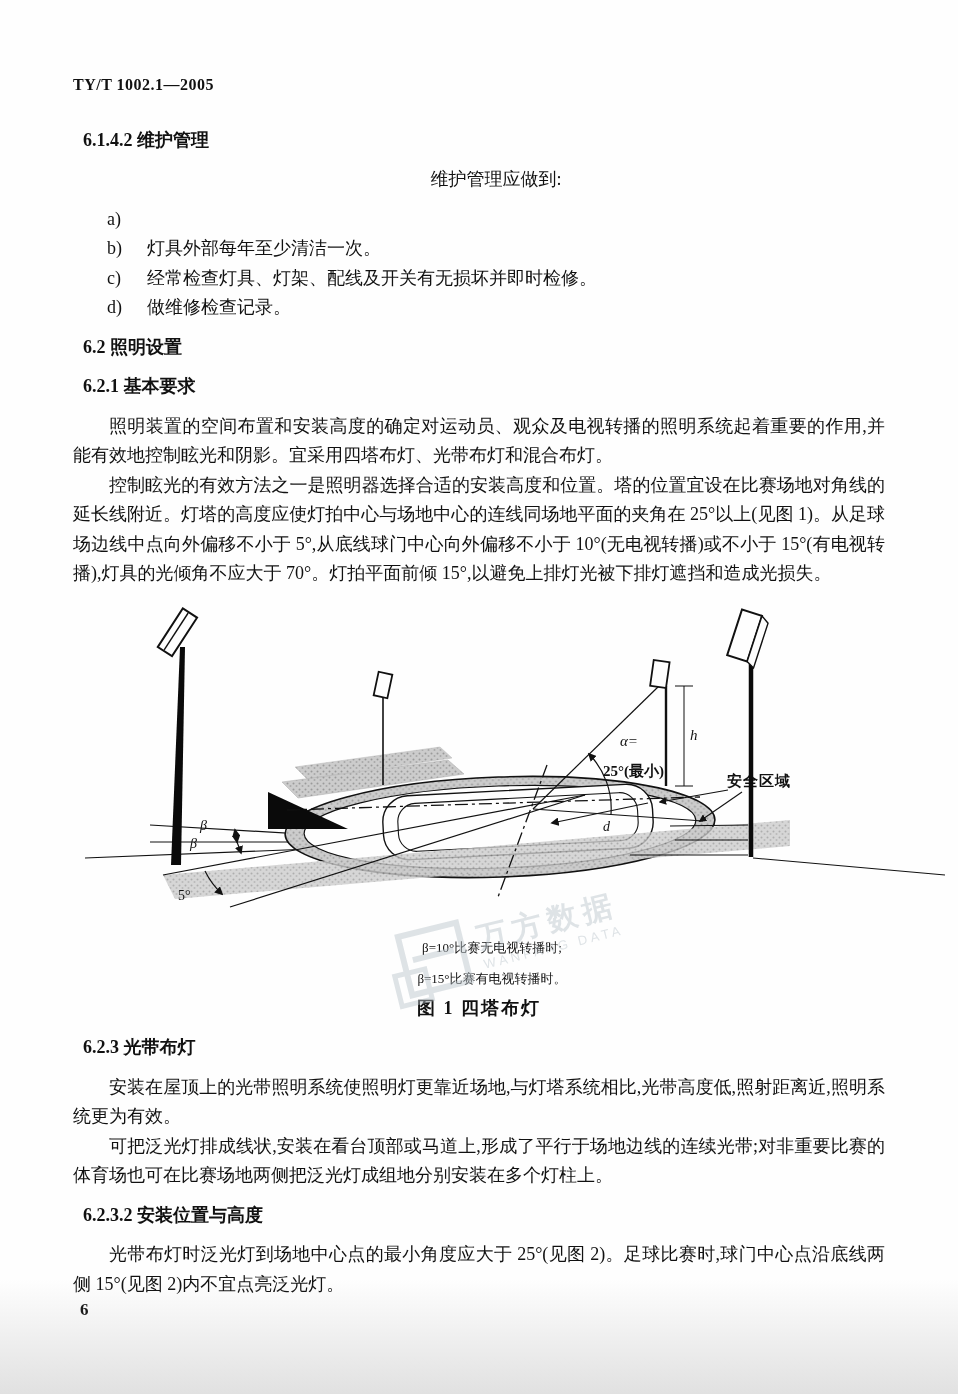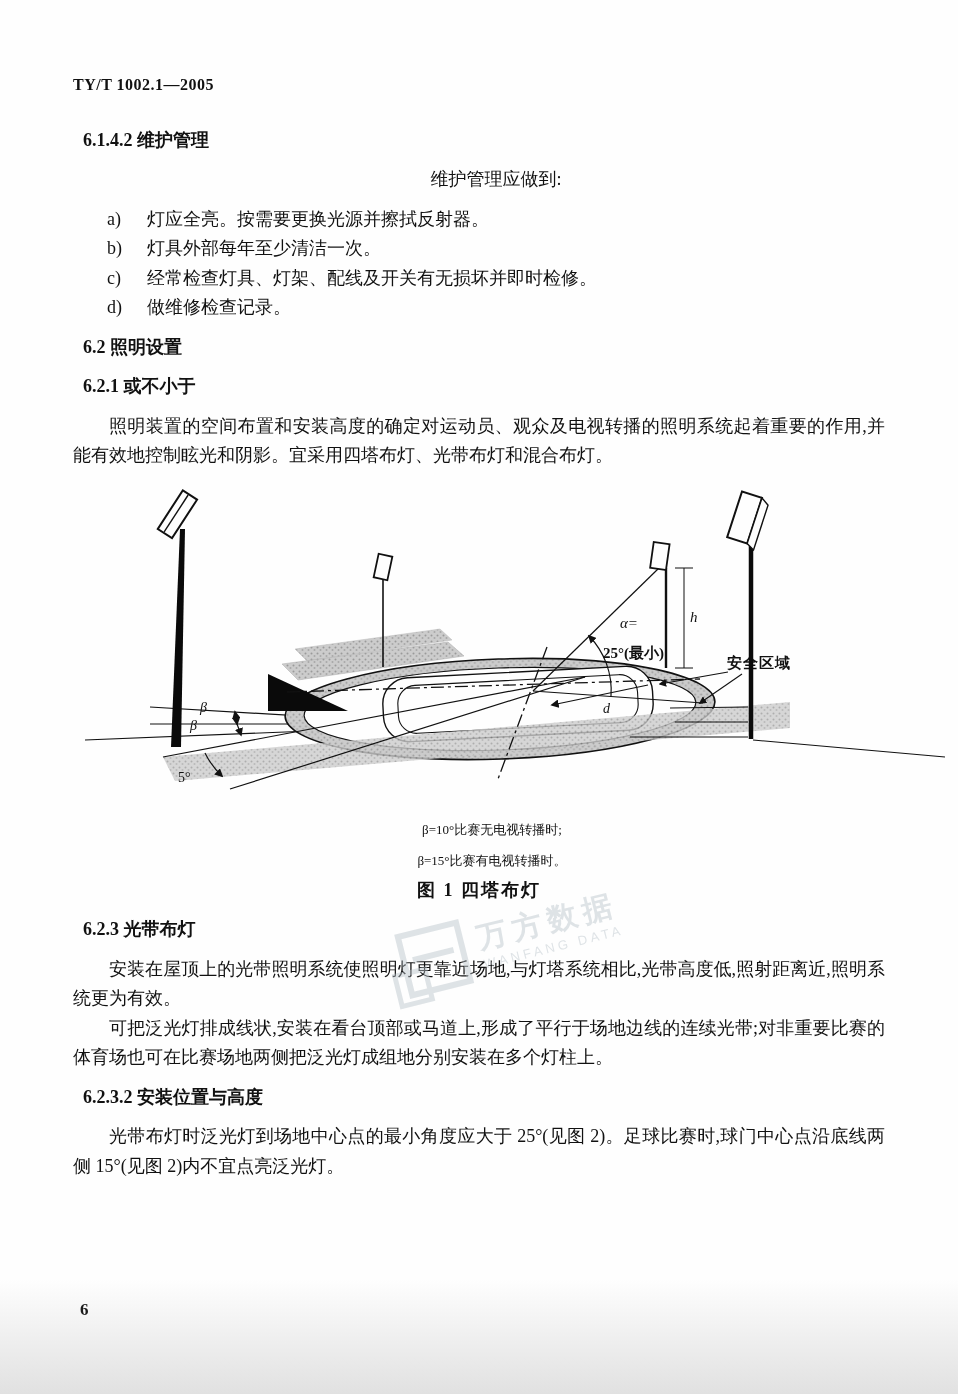--- a/index.html
+++ b/index.html
@@ -46,39 +46,39 @@
 
   <div class="doc">
 
     <div class="std-no">TY/T 1002.1—2005</div>
 
     <p class="h">6.1.4.2  维护管理</p>
     <p class="intro">维护管理应做到:</p>
 
     <div class="li">
       <span class="mk">a)</span>
-      <span>灯应全亮。按需要更换光源并擦拭反射器。</span>
     </div>
     <div class="li">
       <span class="mk">b)</span>
       <span>灯具外部每年至少清洁一次。</span>
     </div>
     <div class="li">
       <span class="mk">c)</span>
       <span>经常检查灯具、灯架、配线及开关有无损坏并即时检修。</span>
     </div>
     <div class="li">
       <span class="mk">d)</span>
       <span>做维修检查记录。</span>
     </div>
 
     <p class="h">6.2  照明设置</p>
-    <p class="h">6.2.1  或不小于</p>
+    <p class="h">6.2.1  基本要求</p>
     <p class="p">照明装置的空间布置和安装高度的确定对运动员、观众及电视转播的照明系统起着重要的作用,并能有效地控制眩光和阴影。宜采用四塔布灯、光带布灯和混合布灯。</p>
 
+    <p class="p">控制眩光的有效方法之一是照明器选择合适的安装高度和位置。塔的位置宜设在比赛场地对角线的延长线附近。灯塔的高度应使灯拍中心与场地中心的连线同场地平面的夹角在 25°以上(见图 1)。从足球场边线中点向外偏移不小于 5°,从底线球门中心向外偏移不小于 10°(无电视转播)或不小于 15°(有电视转播),灯具的光倾角不应大于 70°。灯拍平面前倾 15°,以避免上排灯光被下排灯遮挡和造成光损失。</p>
 
     <div class="figure">
       <svg width="880" height="315" viewBox="0 0 880 315">
         <defs>
           <marker id="arw" viewBox="0 0 10 10" refX="8" refY="5" markerWidth="7" markerHeight="7" orient="auto-start-reverse">
             <path d="M0,0 L10,5 L0,10 z" fill="#111"></path>
           </marker>
           <pattern id="speckle" width="6" height="6" patternUnits="userSpaceOnUse">
             <rect width="6" height="6" fill="#cccccc"></rect>
             <circle cx="1.5" cy="1.5" r="1" fill="#9a9a9a"></circle>

